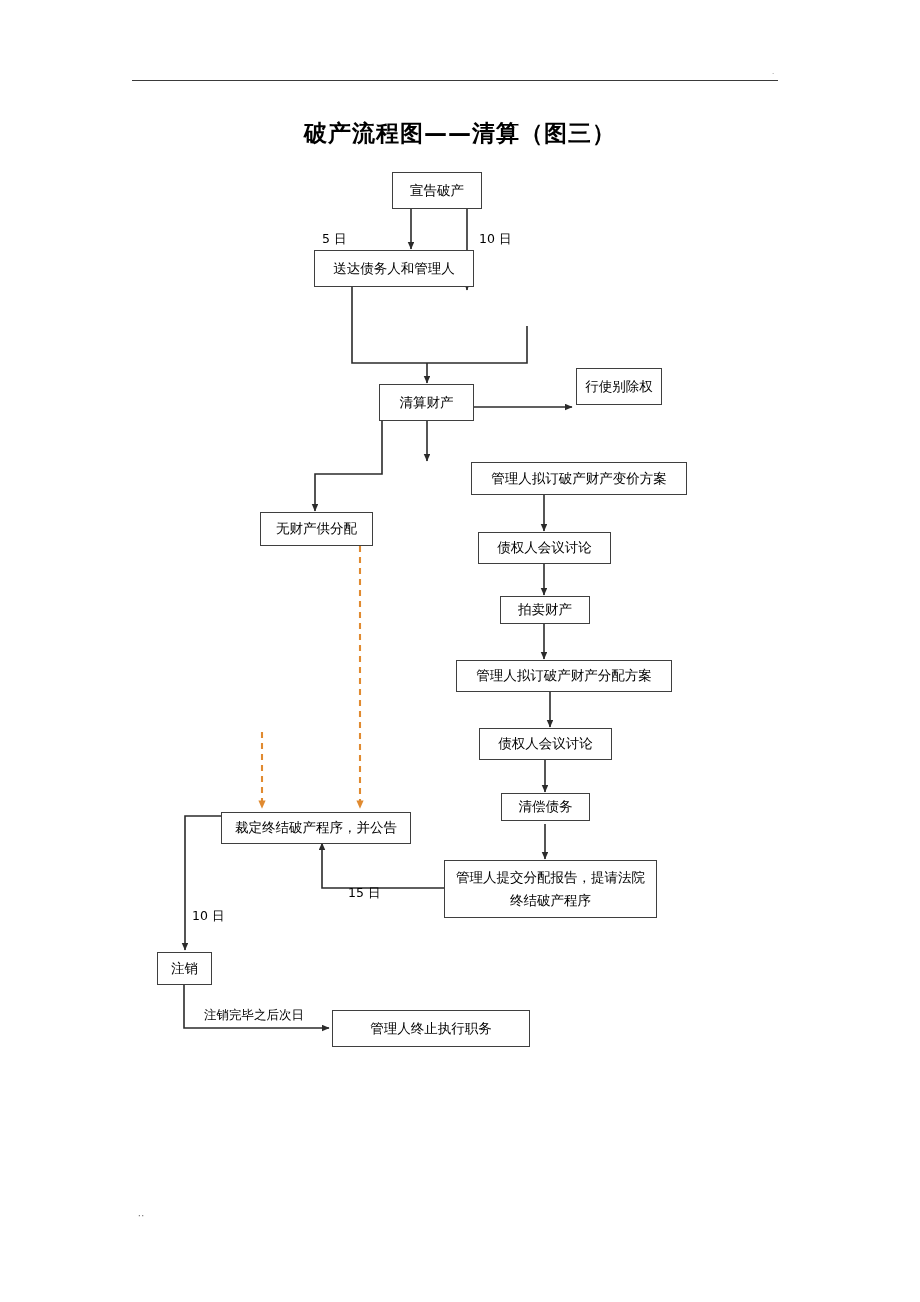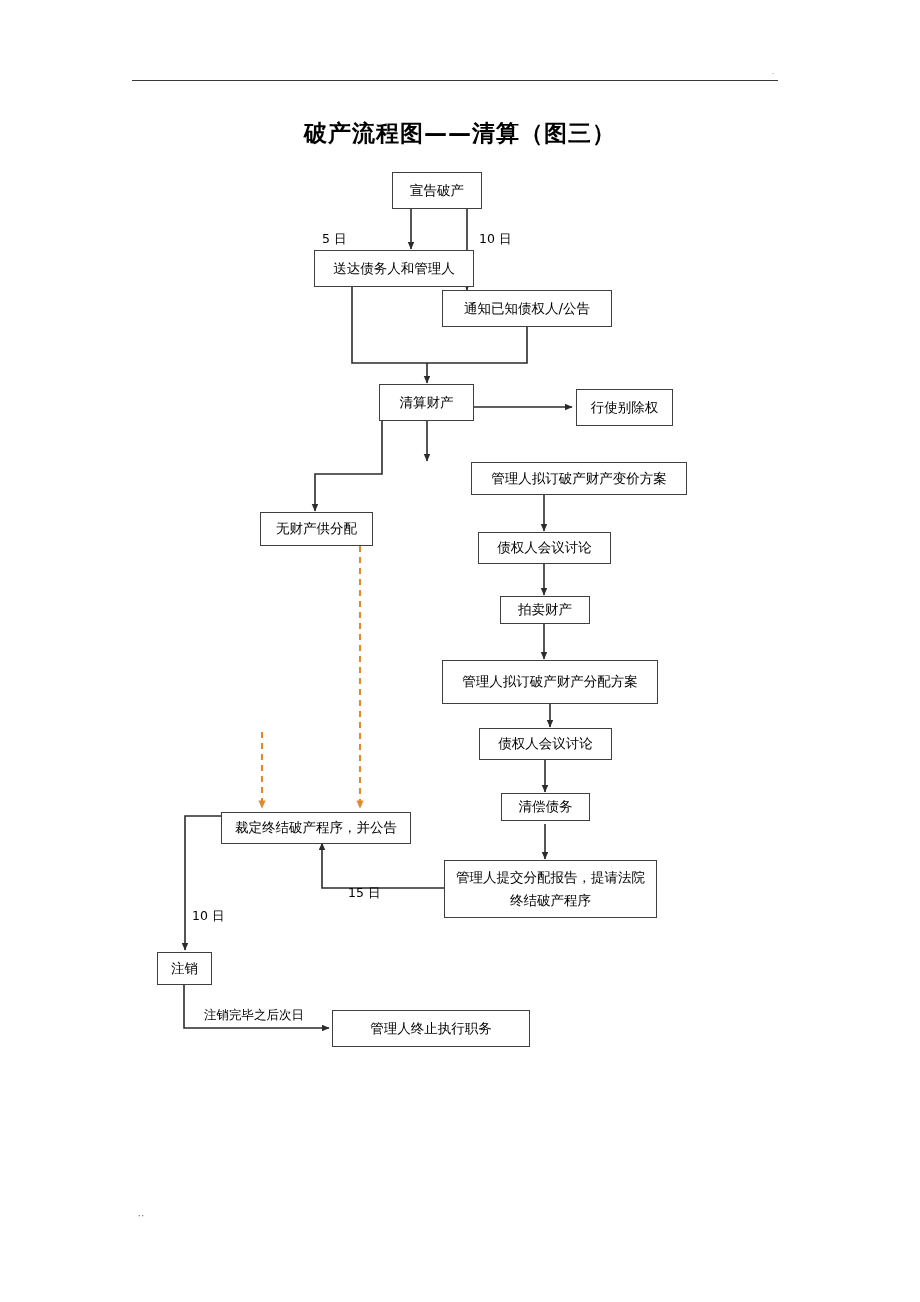--- a/index.html
+++ b/index.html
@@ -161,45 +161,42 @@
   </svg>
 
   <div class="node" style="left:392px; top:172px; width:90px; height:37px;">
     <span>宣告破产</span>
   </div>
 
   <div class="node" style="left:272px; top:250px; width:160px; height:37px;margin-left:42px;">
     <span>送达债务人和管理人</span>
   </div>
 
-  <div class="node" style="left:442px; top:290px; width:170px; height:37px;">
-    <span>通知已知债权人/公告</span>
-  </div>
 
   <div class="node" style="left:379px; top:384px; width:95px; height:37px;">
     <span>清算财产</span>
   </div>
 
-  <div class="node" style="left:576px; top:389px; width:97px; height:37px;">
+  <div class="node" style="left:576px; top:368px; width:86px; height:37px;">
     <span>行使别除权</span>
   </div>
 
   <div class="node" style="left:435px; top:462px; width:216px; height:33px;margin-left:36px;">
     <span>管理人拟订破产财产变价方案</span>
   </div>
 
   <div class="node" style="left:478px; top:532px; width:133px; height:32px;">
     <span>债权人会议讨论</span>
   </div>
 
   <div class="node" style="left:500px; top:596px; width:90px; height:28px;">
     <span>拍卖财产</span>
   </div>
 
-  <div class="node" style="left:442px; top:660px; width:216px; height:44px;">
+  <div class="node" style="left:456px; top:660px; width:216px; height:32px;">
     <span>管理人拟订破产财产分配方案</span>
   </div>
 
   <div class="node" style="left:479px; top:728px; width:133px; height:32px;">
     <span>债权人会议讨论</span>
   </div>
 
   <div class="node" style="left:501px; top:793px; width:89px; height:28px;">
     <span>清偿债务</span>
   </div>

